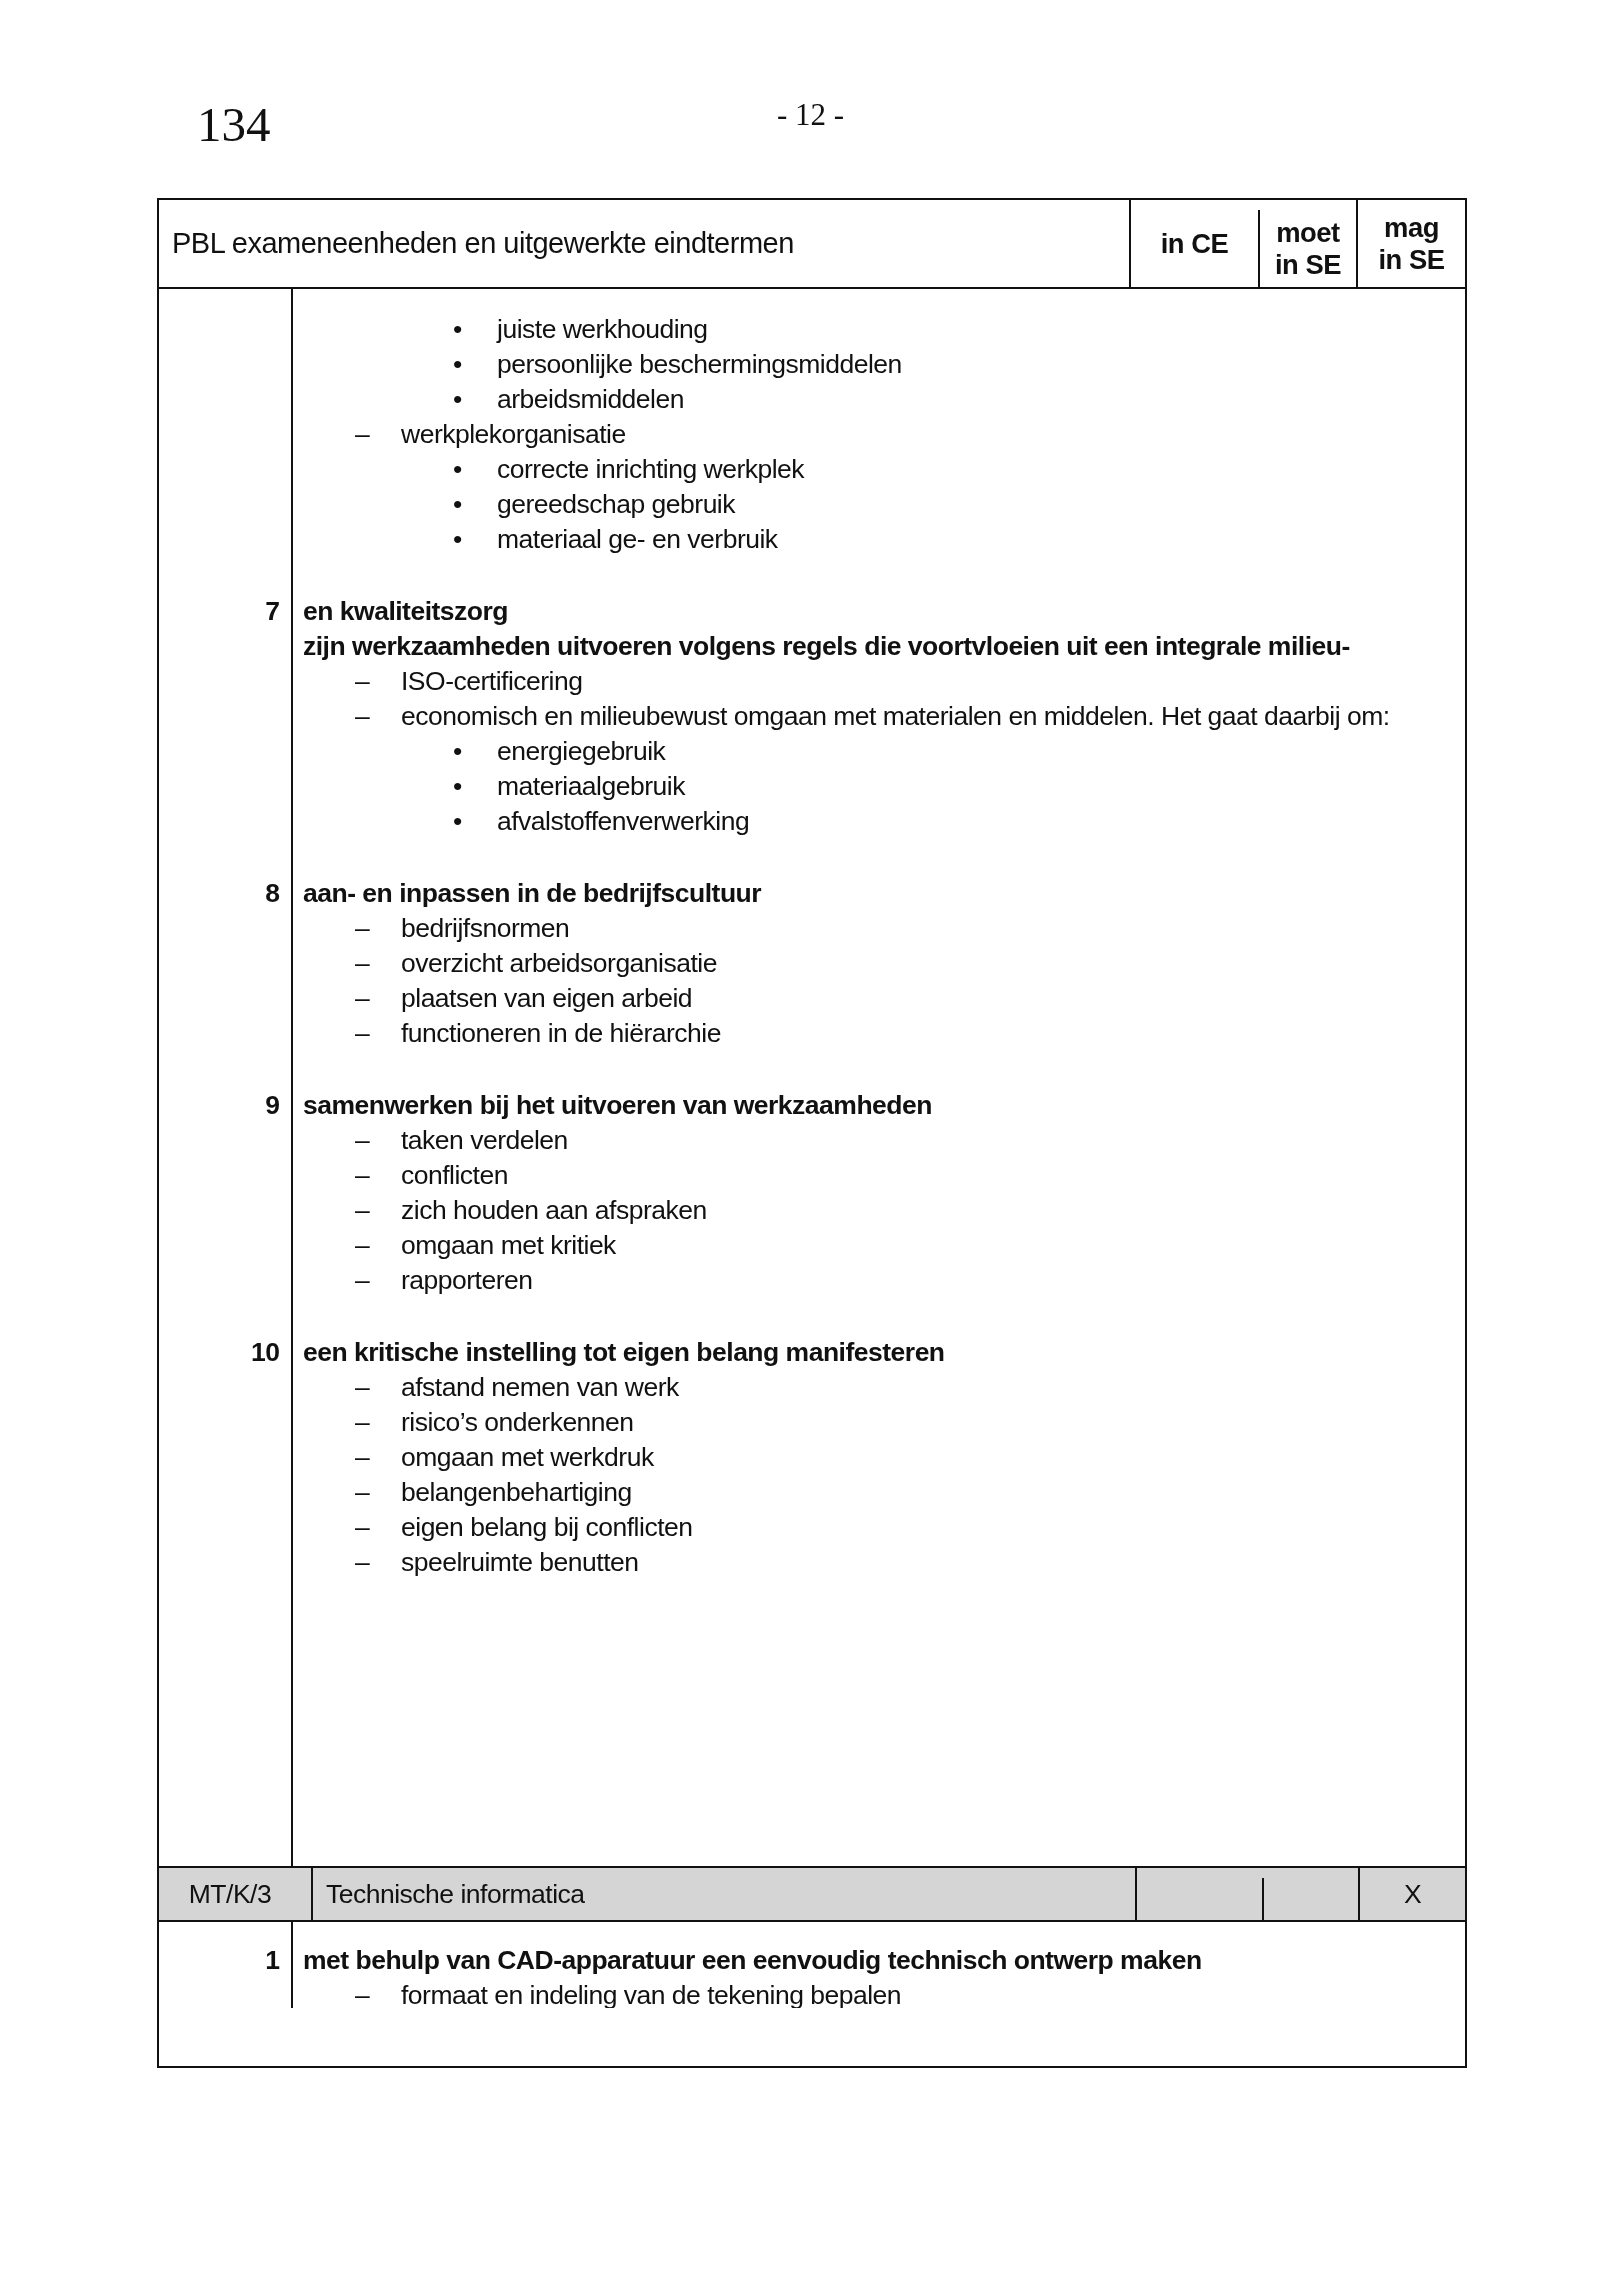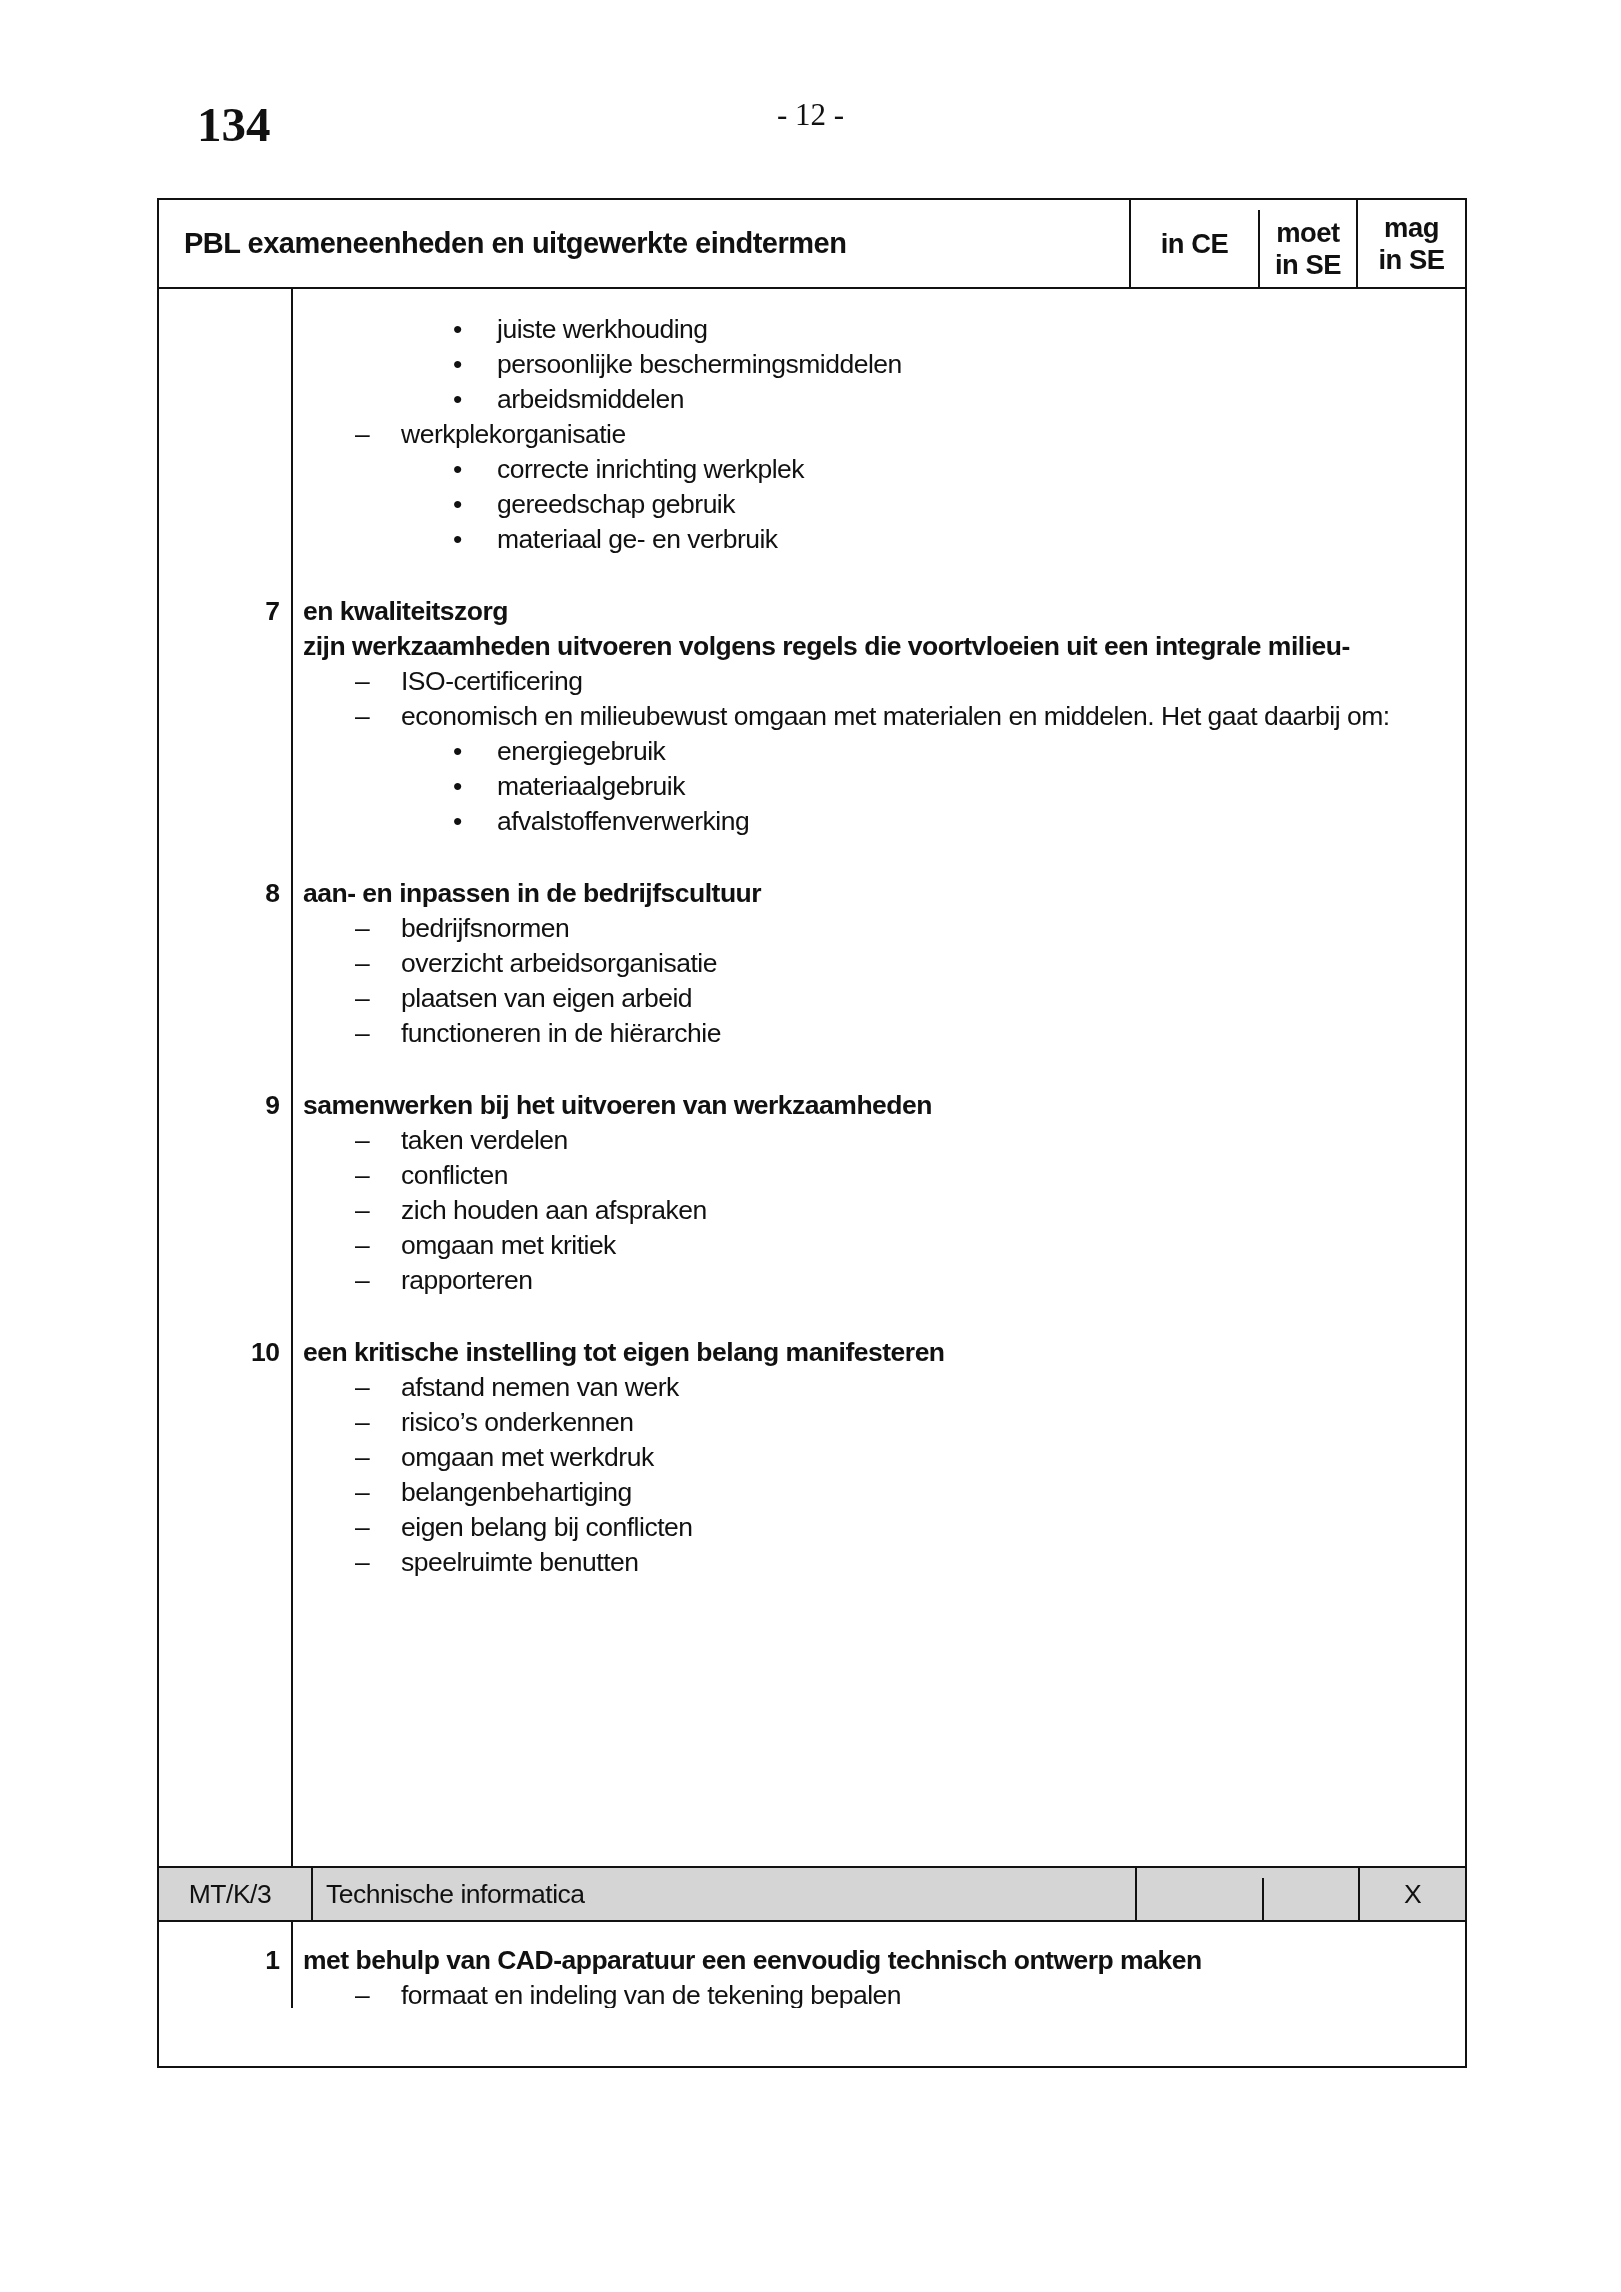--- a/index.html
+++ b/index.html
@@ -4,38 +4,38 @@
 <style>
   html,body{margin:0;padding:0;}
   body{
     width:1621px;height:2293px;position:relative;background:#ffffff;
     font-family:"Liberation Sans",sans-serif;color:#111;
     -webkit-font-smoothing:antialiased;
   }
   
   .book-num{
     position:absolute;left:197px;top:100px;
-    font-family:"Liberation Serif",serif;font-weight:bold;font-size:49px;line-height:49px;
+    font-family:"Liberation Serif",serif;font-weight:normal;font-size:49px;line-height:49px;
   }
   .center-marker{
     position:absolute;left:0;top:98px;width:100%;text-align:center;
     font-family:"Liberation Serif",serif;font-size:31px;line-height:33px;
   }
   
   .doc-table{
     position:absolute;left:157px;top:198px;width:1310px;height:1870px;
     border:2.9px solid #111;box-sizing:border-box;background:#fff;
     font-size:26.5px;letter-spacing:-0.5px;
   }
   .row{box-sizing:border-box;width:100%;}
   
   .r-header{height:89px;border-bottom:2px solid #111;display:flex;}
   .cell-title{
-    flex:1;display:flex;align-items:center;padding-left:25px;
-    font-weight:bold;font-size:29px;
+    flex:1;display:flex;align-items:center;padding-left:13px;
+    font-weight:normal;font-size:29px;
   }
   .colh{
     display:flex;flex-direction:column;justify-content:center;align-items:center;
     border-left:2px solid #111;font-weight:bold;font-size:27.4px;line-height:32px;text-align:center;
   }
   .w-ce{width:127px;} .w-moet{width:96px;margin-top:10px;} .w-mag{width:107px;}
   
   .r-body{
     height:1577px;position:relative;padding:22.5px 9.8px 0 144px;overflow:hidden;
   }

